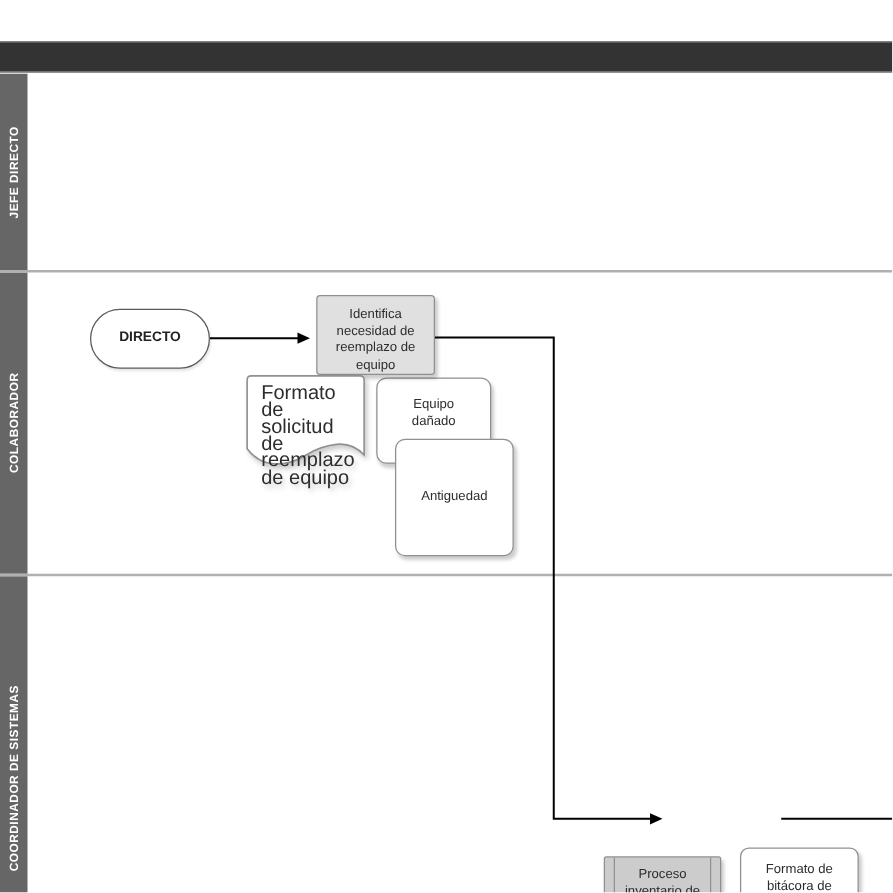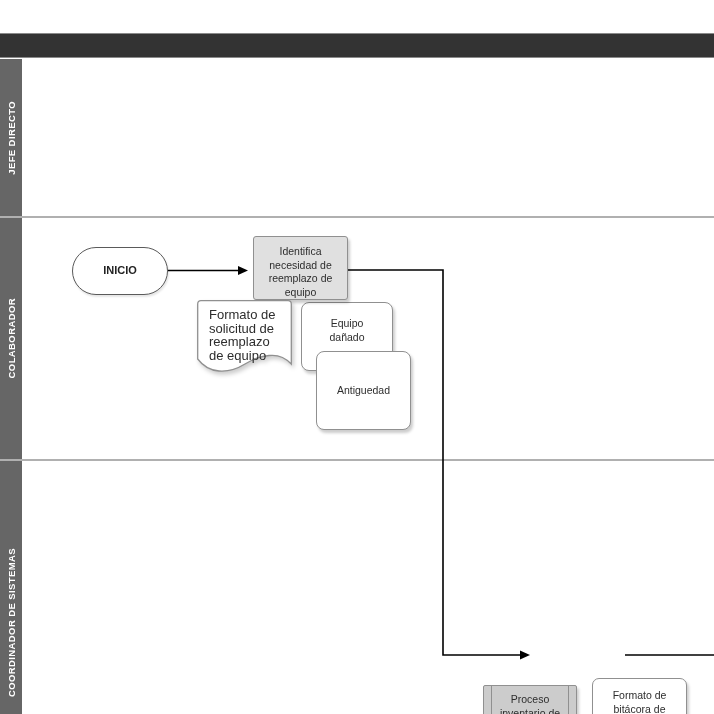--- a/index.html
+++ b/index.html
@@ -45,21 +45,21 @@
   }
   .proc{background:#e0e0e0;border-radius:3px;padding:0 8px;}
   .note{border-radius:8px;}
   .predef{background:#cccccc;border-radius:2px;align-items:flex-start;padding:7px 10px 0 10px;}
   .predef .bar{position:absolute;top:0;bottom:0;width:1.2px;background:#909090;}
   .predef .bar.l{left:7px;} .predef .bar.r{right:7px;}
   .doc-shape{position:absolute;}
   .doc-shape svg{position:absolute;left:0;top:0;overflow:visible;}
   .doc-text{
     position:absolute;left:0;top:0;width:100%;box-sizing:border-box;text-align:left;
-    font-size:13px;line-height:13.5px;color:#2d2d2d;padding:8px 5px 0 12px;
+    font-size:16px;line-height:13.5px;color:#2d2d2d;padding:8px 5px 0 12px;
   }
   .doc-rect{align-items:flex-start;border-radius:7px;padding:10px 14px 0 14px;}
 </style>
 </head>
 <body>
 
 <div id="stage">
 
   <div class="pool-band"></div>
 
@@ -84,39 +84,39 @@
     <g>
       <polyline points="342,270 443,270 443,655 521,655"></polyline>
       <polygon points="520,650.5 530,655 520,659.5"></polygon>
     </g>
     <g>
       <line x1="625" y1="655" x2="714" y2="655"></line>
     </g>
   </svg>
 
   <div class="shape terminator" style="left:72px;top:247px;width:96px;height:48px;">
-    <span>INICIO</span>
+    <span>DIRECTO</span>
   </div>
 
   <div class="shape note" style="left:301px;top:302px;width:92px;height:69px;padding:0 16px 12px 16px;">
     <span>Equipo dañado</span>
   </div>
 
   <div class="shape proc" style="left:253px;top:236px;width:95px;height:64px;align-items:flex-end;">
     <span>Identifica necesidad de reemplazo de equipo</span>
   </div>
 
   <div class="doc-shape" style="left:197px;top:300px;width:95px;height:74px;filter:drop-shadow(2px 3px 2px rgba(0,0,0,0.20));">
     <svg width="95" height="74" viewBox="0 0 95 74">
       <path d="M 4 0.7 L 91 0.7 Q 94.3 0.7 94.3 4 L 94.3 64 Q 85 54 72 55.5 Q 59 57 48 64 Q 35 72 22 71 Q 9 70 0.7 59 L 0.7 4 Q 0.7 0.7 4 0.7 Z" fill="#ffffff" stroke="#909090" stroke-width="1.3"></path>
     </svg>
     <div class="doc-text">Formato de solicitud de reemplazo de equipo</div>
   </div>
 
-  <div class="shape note" style="left:316px;top:351px;width:95px;height:79px;">
+  <div class="shape note" style="left:316px;top:351px;width:95px;height:94px;">
     <span>Antiguedad</span>
   </div>
 
 
   <div class="shape predef" style="left:483px;top:685px;width:94px;height:62px;">
     <i class="bar l"></i>
     <i class="bar r"></i>
     <span>Proceso inventario de</span>
   </div>
 

